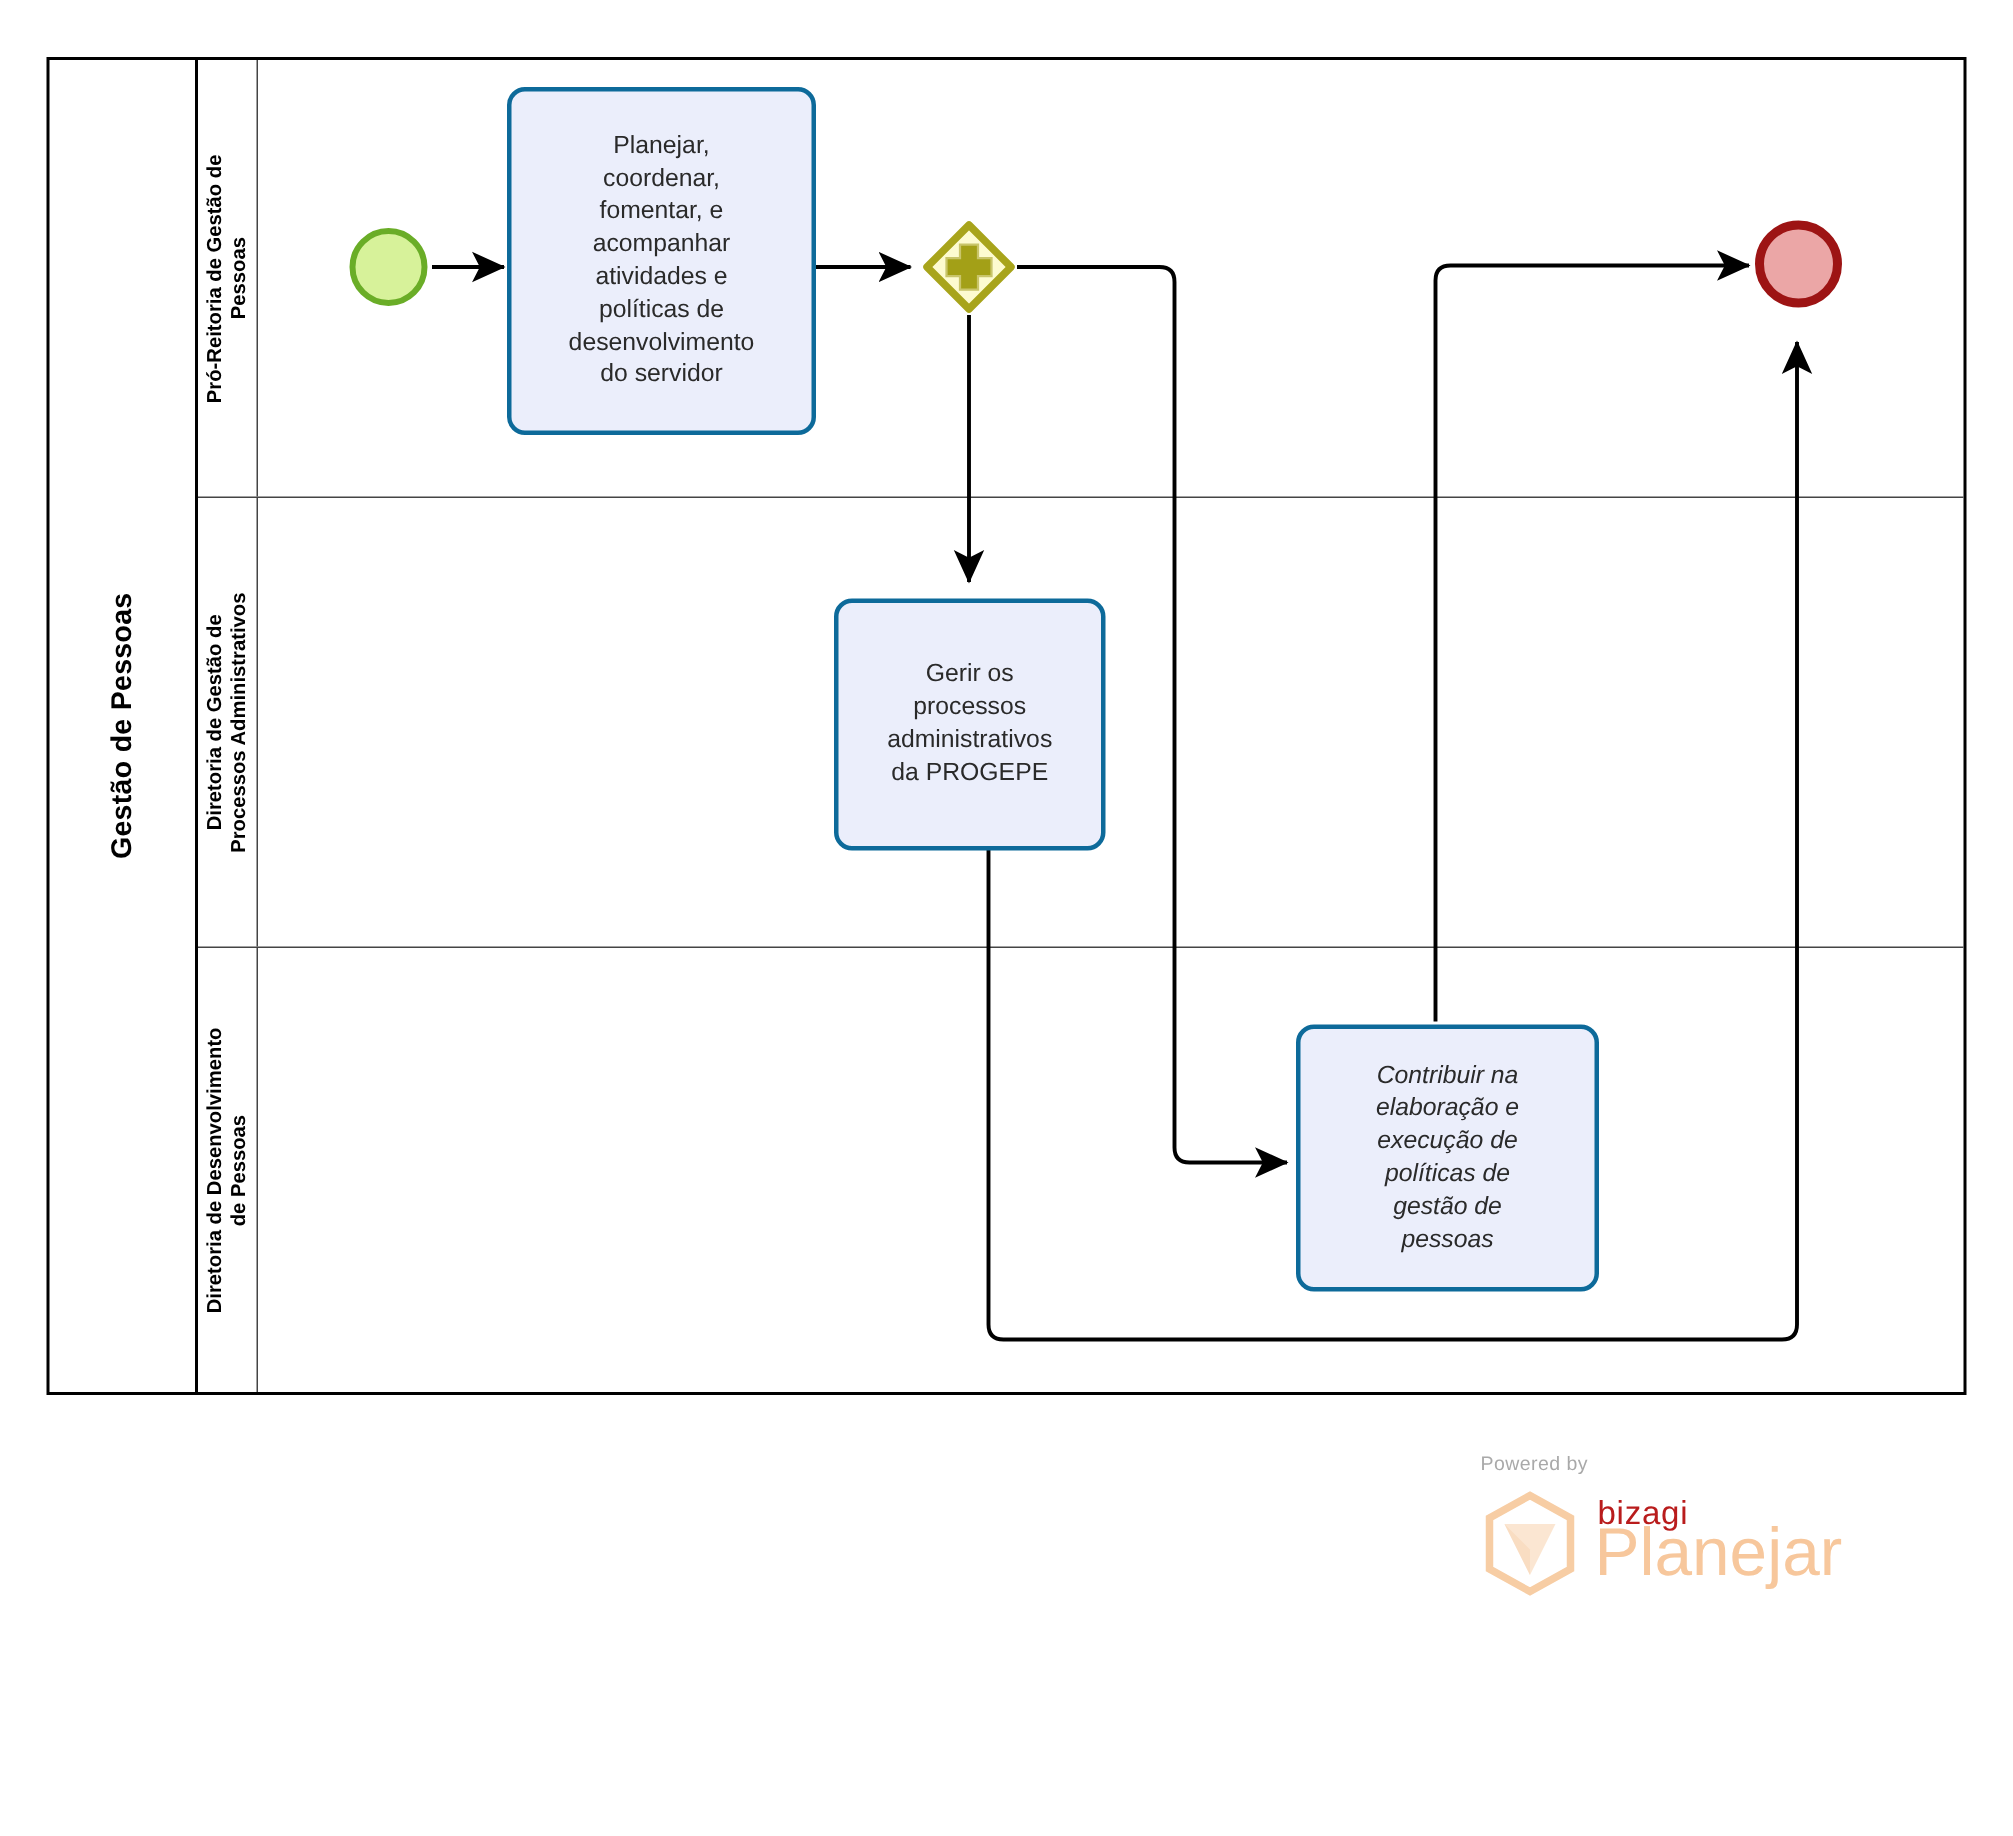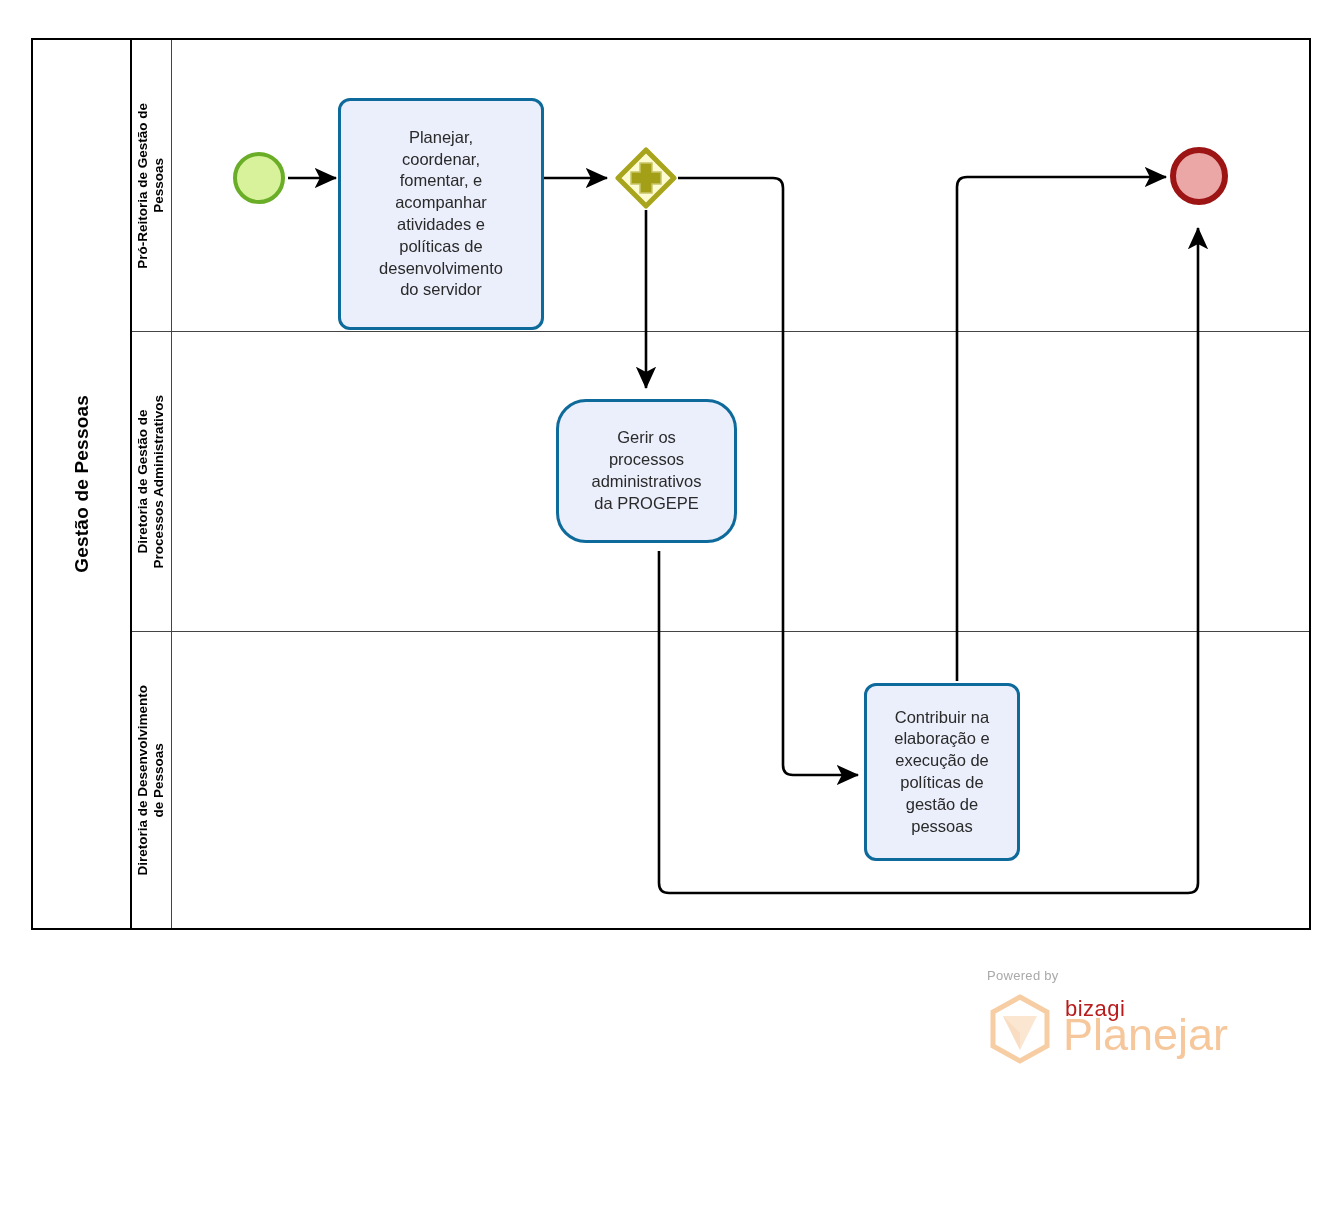--- a/index.html
+++ b/index.html
@@ -255,46 +255,46 @@
 
     <path class="flow-path" d="M 957,681 L 957,187 Q 957,177 967,177 L 1166,177" marker-end="url(#arrowhead)"></path>
 
     <path class="flow-path" d="M 659,551 L 659,883 Q 659,893 669,893 L 1188,893 Q 1198,893 1198,883 L 1198,228" marker-end="url(#arrowhead)"></path>
   </svg>
 
   <div class="shapes">
 
     <div class="event start" style="left:233px; top:152px;"></div>
 
-    <div class="task" style="left:338px; top:58px; width:206px; height:232px;margin-top:40px;">
+    <div class="task" style="left:338px; top:58px; width:206px; height:232px;">
       <span class="task-label">Planejar,
 coordenar,
 fomentar, e
 acompanhar
 atividades e
 políticas de
 desenvolvimento
 do servidor</span>
     </div>
 
     <div class="gateway" style="left:615px; top:147px;">
       <svg width="62" height="62" viewBox="0 0 62 62">
         <polygon points="31,3 59,31 31,59 3,31" fill="#fdfbd0" stroke="#a8a41b" stroke-width="5" stroke-linejoin="round"></polygon>
         <path d="M25,16 L37,16 L37,25 L46,25 L46,37 L37,37 L37,46 L25,46 L25,37 L16,37 L16,25 L25,25 Z" fill="#a3a017" stroke="#c9c56a" stroke-width="1.5"></path>
       </svg>
     </div>
 
-    <div class="task" style="left:556px; top:399px; width:181px; height:144px;border-radius:30px;">
+    <div class="task" style="left:556px; top:399px; width:181px; height:168px;">
       <span class="task-label">Gerir os
 processos
 administrativos
 da PROGEPE</span>
     </div>
 
-    <div class="task" style="left:864px; top:683px; width:156px; height:178px;">
+    <div class="task" style="left:864px; top:683px; width:202px; height:178px;font-style:italic;">
       <span class="task-label">Contribuir na
 elaboração e
 execução de
 políticas de
 gestão de
 pessoas</span>
     </div>
 
     <div class="event end" style="left:1170px; top:147px;"></div>
 

